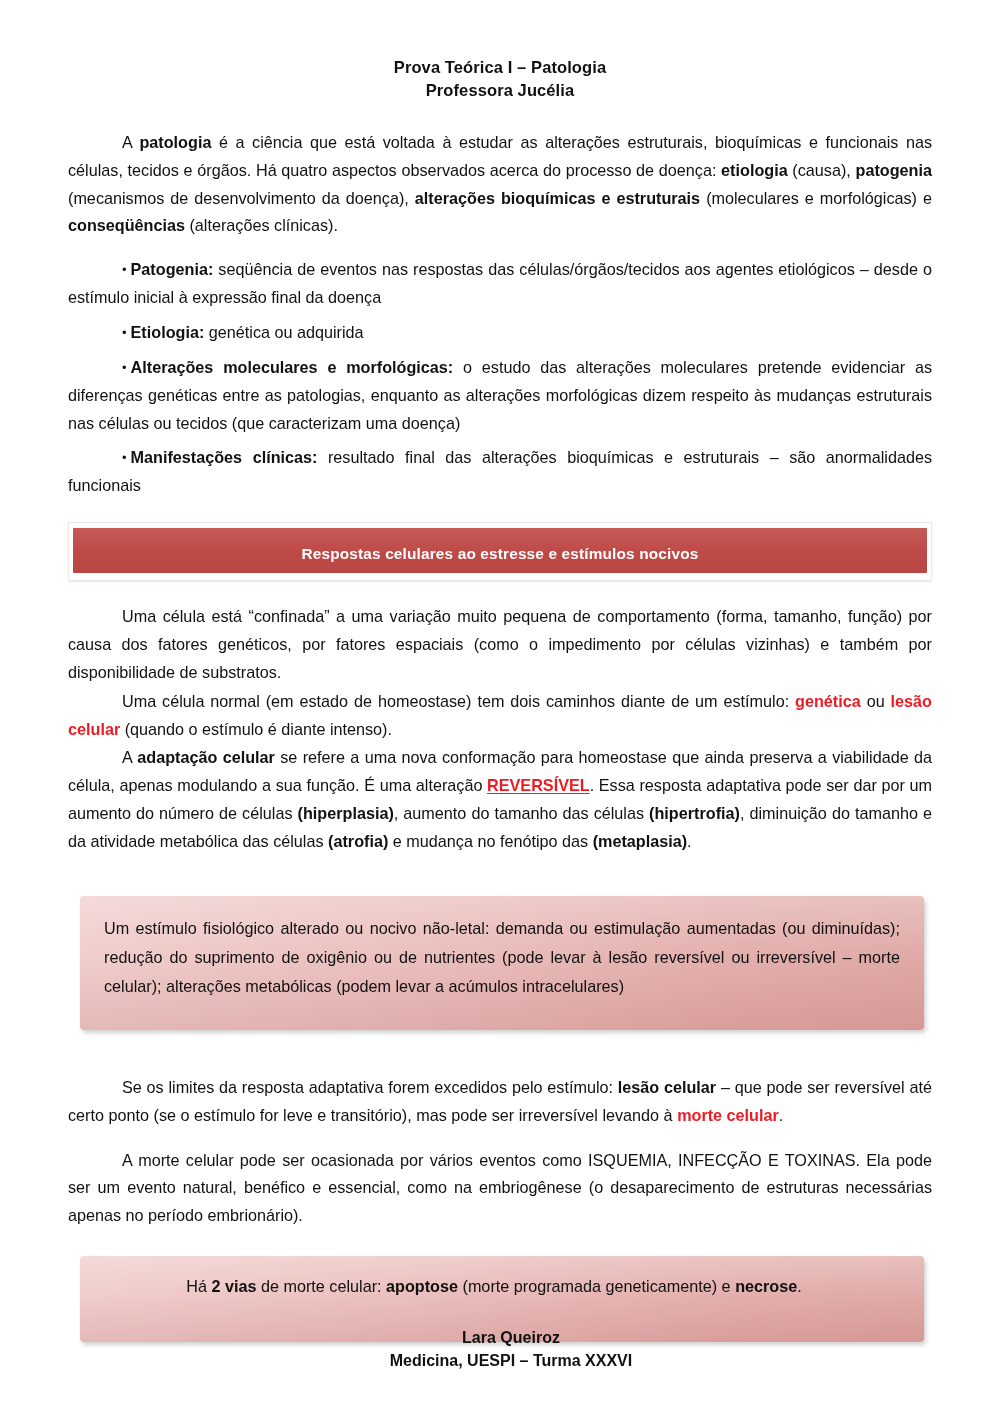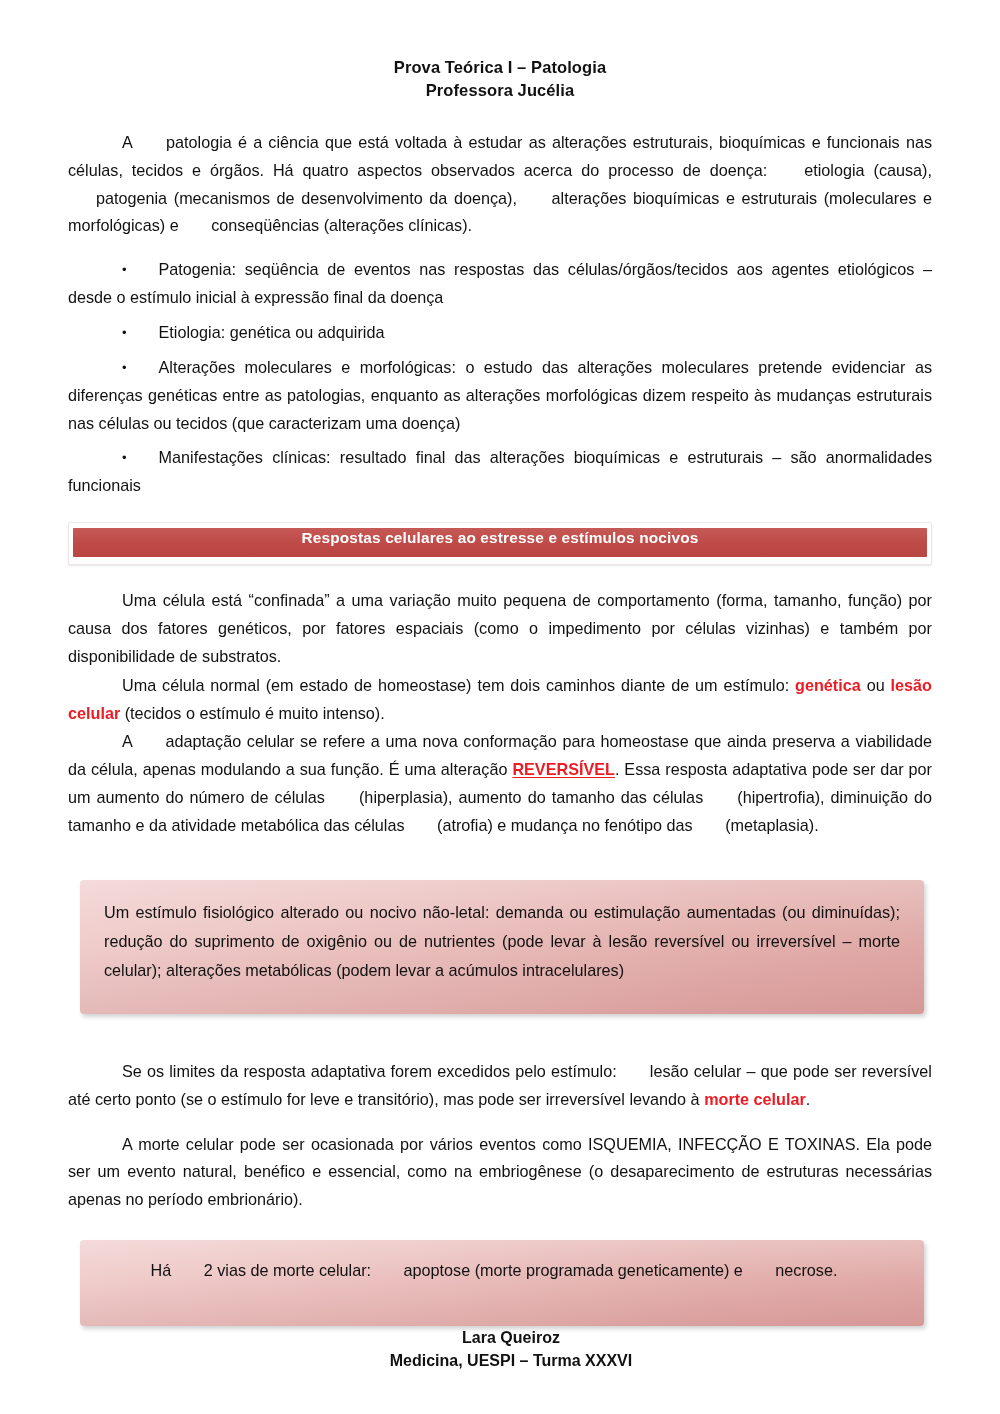--- a/index.html
+++ b/index.html
@@ -39,21 +39,21 @@
   .para {
     font-size: 16.2px;
     line-height: 1.72;
     text-align: justify;
     text-justify: inter-word;
     margin: 0 0 1px 0;
     hyphens: none;
   }
   .para.indent { text-indent: 54px; }
 
-  b, strong, .b { font-weight: normal; margin-left: 28px; }
+  b, strong, .b { font-weight: bold; }
 
   .red {
     color: #ED1C24;
     font-weight: bold;
   }
   .red-u {
     color: #ED1C24;
     font-weight: bold;
     text-decoration: underline;
     text-underline-offset: 2px;
@@ -89,21 +89,21 @@
     border-radius: 2px;
     box-shadow: 0 1px 2px rgba(0,0,0,0.10);
   }
   .banner {
     background: linear-gradient(to bottom, #C55A57 0%, #BE4A47 55%, #B94643 100%);
     color: #ffffff;
     font-weight: bold;
     font-size: 15.4px;
     letter-spacing: 0.15px;
     text-align: center;
-    padding: 1px 10px 10px 10px;
+    padding: 17px 10px 10px 10px;
     border-radius: 1px;
   }
 
   
   .callout {
     margin: 26px 8px 0 12px;
     padding: 18px 24px 20px 24px;
     border-radius: 4px;
     background:
       linear-gradient(to bottom, rgba(255,255,255,0.30) 0%, rgba(255,255,255,0.05) 45%, rgba(150,60,60,0.12) 100%),
@@ -156,21 +156,21 @@
     <li><span class="dot">•</span><b>Alterações moleculares e morfológicas:</b><span> o estudo das alterações moleculares pretende evidenciar as diferenças genéticas entre as patologias, enquanto as alterações morfológicas dizem respeito às mudanças estruturais nas células ou tecidos (que caracterizam uma doença)</span></li>
     <li><span class="dot">•</span><b>Manifestações clínicas:</b><span> resultado final das alterações bioquímicas e estruturais – são anormalidades funcionais</span></li>
   </ul>
 
   <div class="banner-wrap">
     <div class="banner">Respostas celulares ao estresse e estímulos nocivos</div>
   </div>
 
   <p class="para indent">Uma célula está “confinada” a uma variação muito pequena de comportamento (forma, tamanho, função) por causa dos fatores genéticos, por fatores espaciais (como o impedimento por células vizinhas) e também por disponibilidade de substratos.</p>
 
-  <p class="para indent"><span>Uma célula normal (em estado de homeostase) tem dois caminhos diante de um estímulo: </span><span class="red">genética</span><span> ou </span><span class="red">lesão celular</span><span> (tecidos o estímulo é muito intenso).</span></p>
+  <p class="para indent"><span>Uma célula normal (em estado de homeostase) tem dois caminhos diante de um estímulo: </span><span class="red">genética</span><span> ou </span><span class="red">lesão celular</span><span> (quando o estímulo é diante intenso).</span></p>
 
   <p class="para indent"><span>A </span><b>adaptação celular</b><span> se refere a uma nova conformação para homeostase que ainda preserva a viabilidade da célula, apenas modulando a sua função. É uma alteração </span><span class="red-u">REVERSÍVEL</span><span>. Essa resposta adaptativa pode ser dar por um aumento do número de células </span><b>(hiperplasia)</b><span>, aumento do tamanho das células </span><b>(hipertrofia)</b><span>, diminuição do tamanho e da atividade metabólica das células </span><b>(atrofia)</b><span> e mudança no fenótipo das </span><b>(metaplasia)</b><span>.</span></p>
 
   <div class="callout box1">Um estímulo fisiológico alterado ou nocivo não-letal: demanda ou estimulação aumentadas (ou diminuídas); redução do suprimento de oxigênio ou de nutrientes (pode levar à lesão reversível ou irreversível – morte celular); alterações metabólicas (podem levar a acúmulos intracelulares)</div>
 
   <div class="spacer-lg"></div>
 
   <p class="para indent"><span>Se os limites da resposta adaptativa forem excedidos pelo estímulo: </span><b>lesão celular</b><span> – que pode ser reversível até certo ponto (se o estímulo for leve e transitório), mas pode ser irreversível levando à </span><span class="red">morte celular</span><span>.</span></p>
 
   <div class="spacer-sm"></div>

